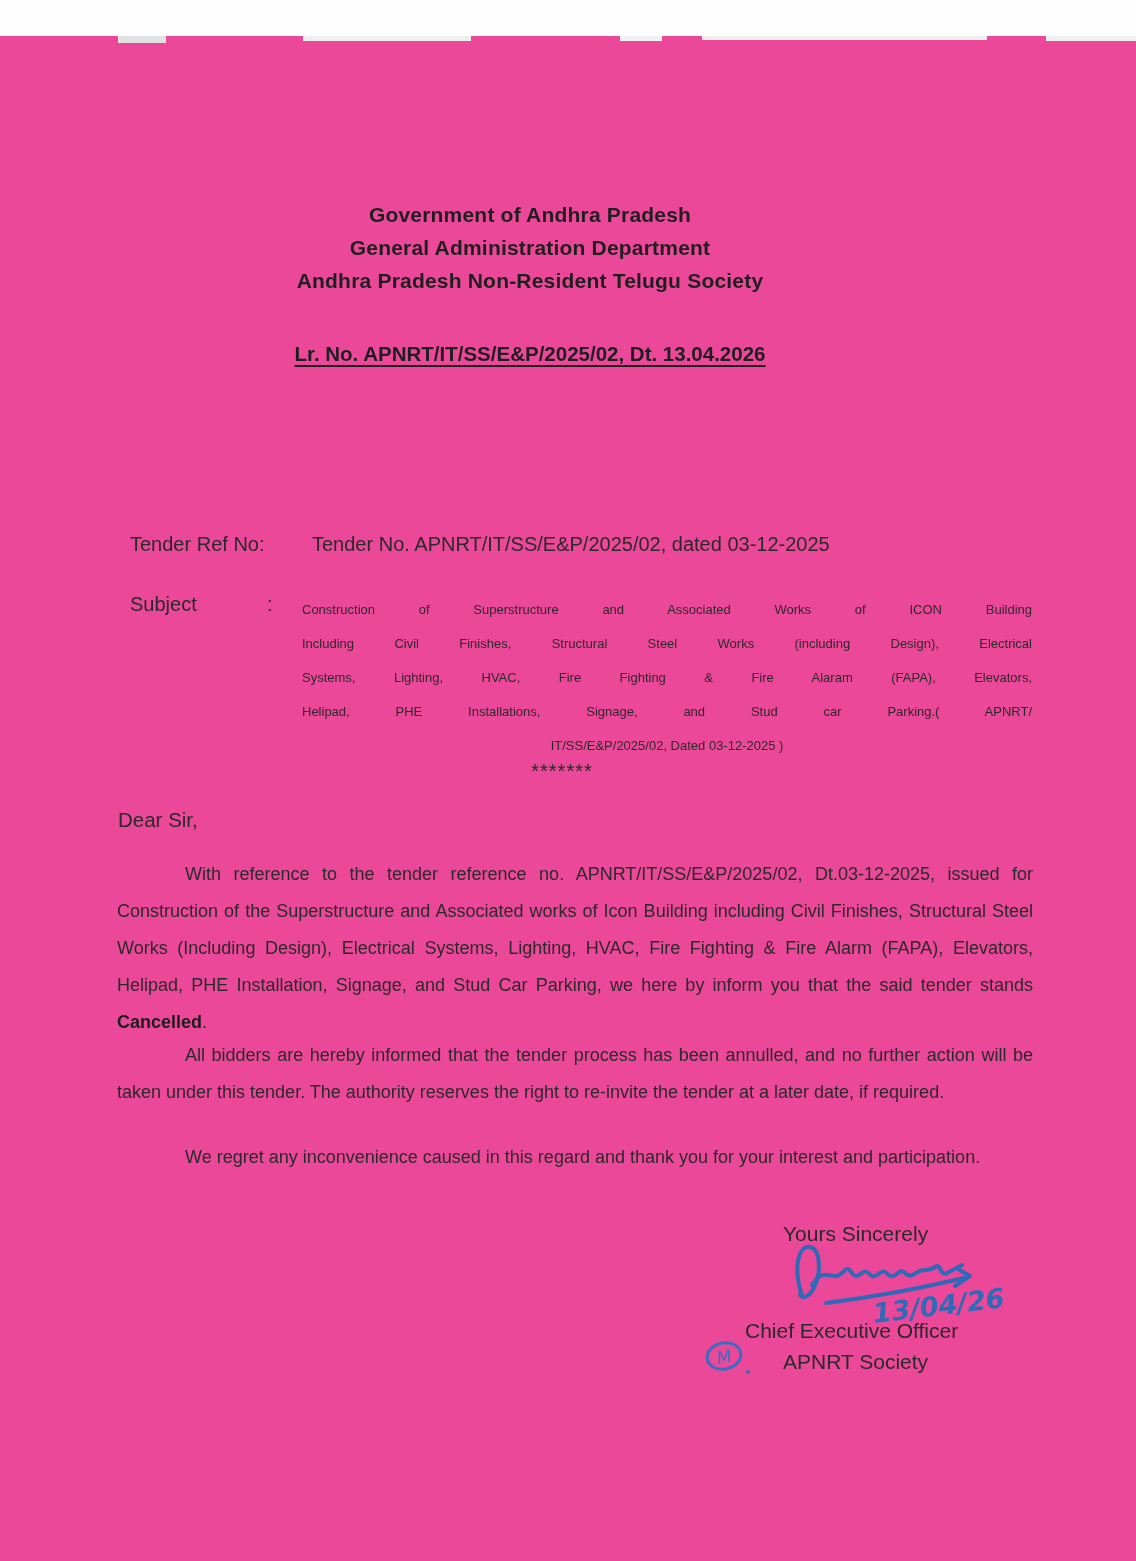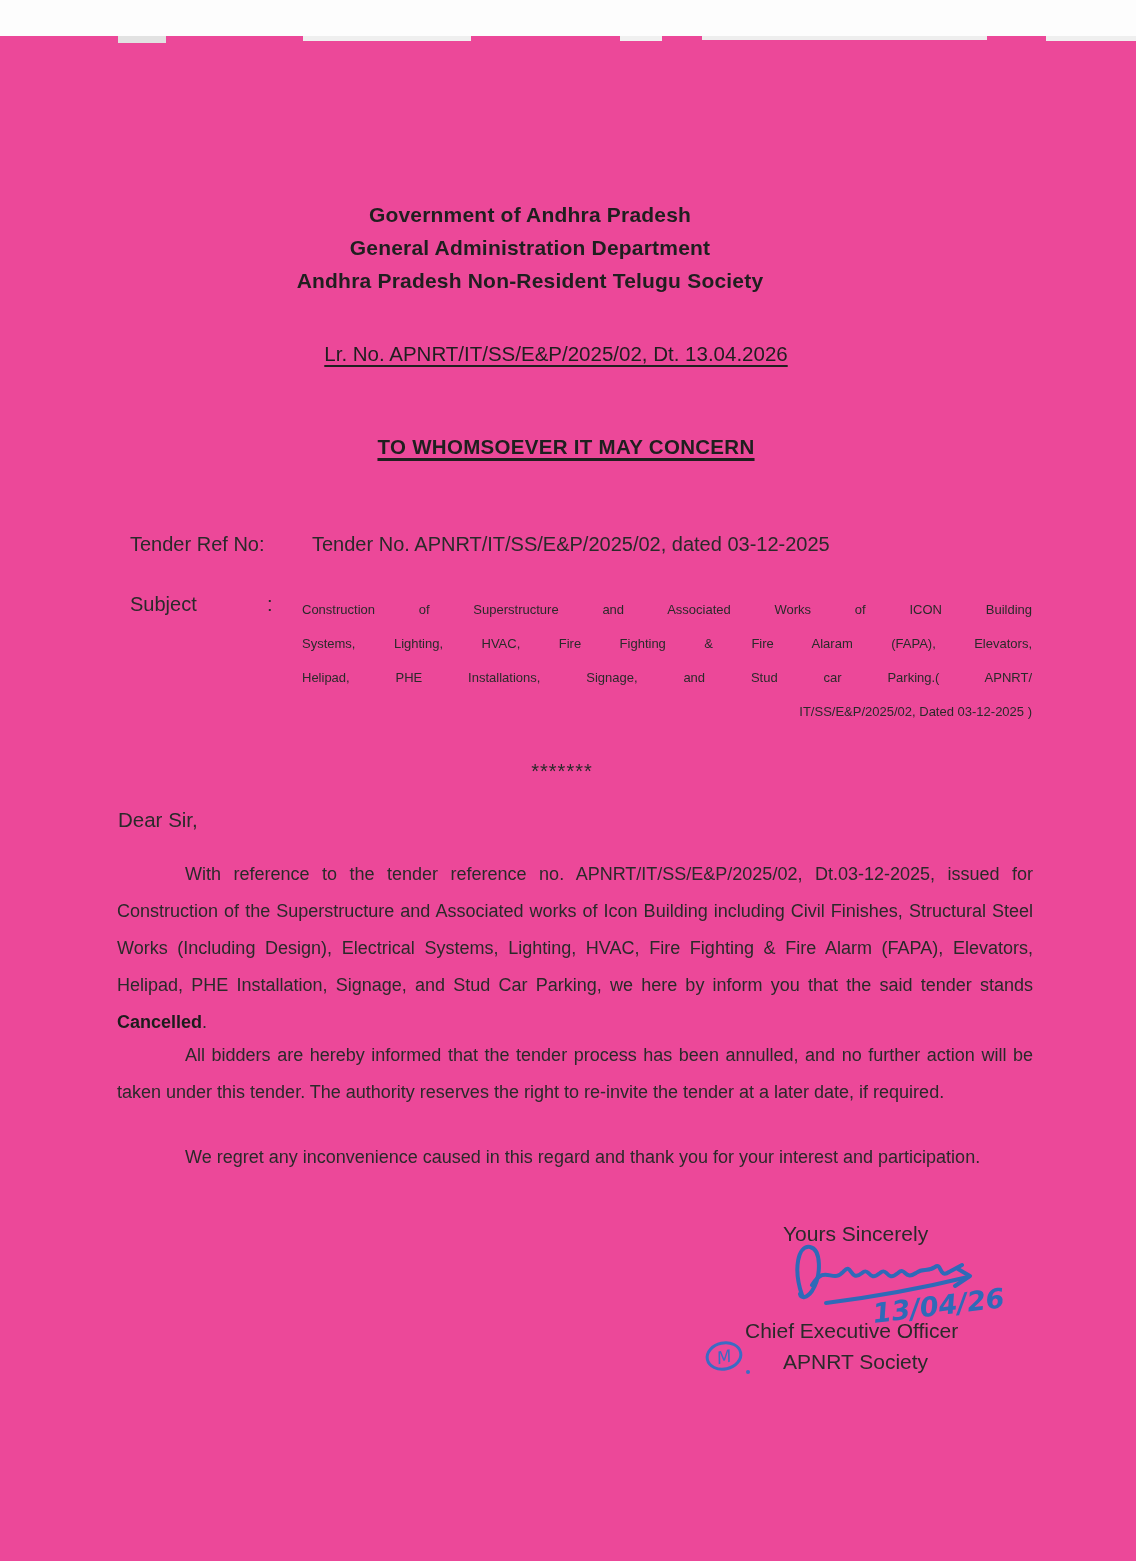--- a/index.html
+++ b/index.html
@@ -17,40 +17,40 @@
   .a4{left:702px;top:0;width:285px;height:4px;background:#eeeeee;}
   .a5{left:1046px;top:0;width:90px;height:5px;background:#efefef;}
 
   .letterhead{
     position:absolute; left:0; top:162px; width:1060px;
     text-align:center; font-weight:bold; font-size:21px; line-height:33px;
     color:#1f1f1f; letter-spacing:0.2px;
   }
   .lr-no{
     position:absolute; left:0; top:306px; width:1060px;
-    text-align:center; font-weight:normal; font-size:20.5px; color:#1f1f1f;padding-left:26px;
+    text-align:center; font-weight:bold; font-size:20.5px; color:#1f1f1f;
   }
   .lr-no span{ text-decoration:underline; text-decoration-thickness:2px; text-underline-offset:4px;}
   .doc-title{
     position:absolute; left:0; top:399px; width:1132px;
     text-align:center; font-weight:bold; font-size:20.5px; color:#1f1f1f; letter-spacing:0.3px;
   }
   .doc-title span{ text-decoration:underline; text-decoration-thickness:2.5px; text-underline-offset:4px;}
 
   .lbl{position:absolute; font-size:20px; color:#2a2a2a;text-align:right;}
   #tender-label{left:130px; top:497px;}
   #tender-value{left:312px; top:497px;}
   #subject-label{left:130px; top:557px;}
   #subject-colon{left:267px; top:557px;}
   .subject-lines{
     position:absolute; left:302px; top:557px; width:730px;
     font-size:13px; line-height:34px; color:#2a2a2a;
   }
   .subject-lines .jline{ text-align:justify; text-align-last:justify; white-space:normal;}
-  .subject-lines .lastline{ text-align:right;}
+  .subject-lines .lastline{ text-align:center;}
 
   .stars{
     position:absolute; left:0; top:724px; width:1124px;
     text-align:center; font-size:20px; letter-spacing:1px; color:#2a2a2a;
   }
   .salutation{position:absolute; left:118px; top:772px; font-size:20.5px; color:#2a2a2a;}
 
   .para{
     position:absolute; left:117px; width:916px; margin:0;
     font-size:18px; line-height:37px; color:#2a2a2a;
@@ -81,31 +81,29 @@
   <header class="letterhead">
     <div>Government of Andhra Pradesh</div>
     <div>General Administration Department</div>
     <div>Andhra Pradesh Non-Resident Telugu Society</div>
   </header>
 
   <div class="lr-no">
     <span>Lr. No. APNRT/IT/SS/E&amp;P/2025/02, Dt. 13.04.2026</span>
   </div>
 
-  <div class="doc-title">
-    <span>TO WHOMSOEVER IT MAY CONCERN</span>
-  </div>
 
   <div class="lbl" id="tender-label">Tender Ref No:</div>
   <div class="lbl" id="tender-value">Tender No. APNRT/IT/SS/E&amp;P/2025/02, dated 03-12-2025</div>
 
   <div class="lbl" id="subject-label">Subject</div>
   <div class="lbl" id="subject-colon">:</div>
   <div class="subject-lines">
     <div class="jline">Construction of Superstructure and Associated Works of ICON Building</div>
+    <div class="jline">Including Civil Finishes, Structural Steel Works (including Design), Electrical</div>
     <div class="jline">Systems, Lighting, HVAC, Fire Fighting &amp; Fire Alaram (FAPA), Elevators,</div>
     <div class="jline">Helipad, PHE Installations, Signage, and Stud car Parking.( APNRT/</div>
     <div class="lastline">IT/SS/E&amp;P/2025/02, Dated 03-12-2025  )</div>
   </div>
 
   <div class="stars">*******</div>
 
   <div class="salutation">Dear Sir,</div>
 
   <p class="para p1"><span>With reference to the tender reference no. APNRT/IT/SS/E&amp;P/2025/02, Dt.03-12-2025, issued for Construction of the Superstructure and Associated works of Icon Building including Civil Finishes, Structural Steel Works (Including Design), Electrical Systems, Lighting, HVAC, Fire Fighting &amp; Fire Alarm (FAPA), Elevators, Helipad, PHE Installation, Signage, and Stud Car Parking, we here by inform you that the said tender stands </span><strong>Cancelled</strong><span>.</span></p>

